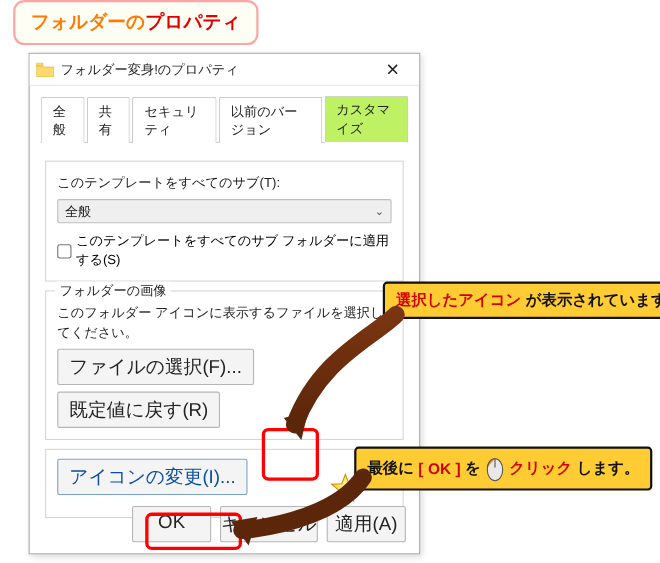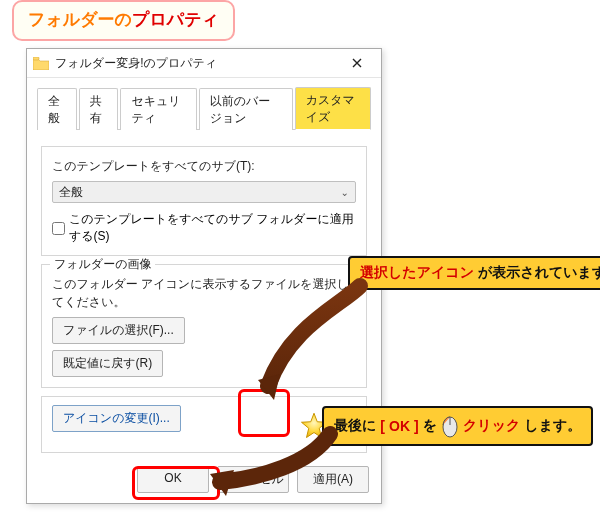--- a/index.html
+++ b/index.html
@@ -69,21 +69,21 @@
     font-size: 12px;
     color: #222;
     background: #fff;
     border: 1px solid #ccc;
     border-bottom: none;
     border-radius: 2px 2px 0 0;
     position: relative;
     top: 1px;
   }
   .tab.active {
-    background: #fde047;
+    background: #bef264;
     border-bottom: 1px solid #fff;
     z-index: 2;
   }
   .tabunderline {
     border-top: 1px solid #ccc;
     margin: 0 10px;
   }
 
   .content {
     padding: 8px 14px 0;
@@ -123,21 +123,21 @@
   .select .chev { font-size: 10px; color: #555; }
 
   .chkrow { margin-top: 8px; display: flex; align-items: center; gap: 4px; font-size: 12px; }
   .chkrow input { margin: 0; }
 
   .btn {
     display: inline-block;
     border: 1px solid #b5b5b5;
     background: #f4f4f4;
     padding: 4px 10px;
-    font-size: 12px;
+    font-size: 17px;
     color: #222;
     border-radius: 2px;
     min-width: 60px;
     text-align: center;
   }
   .btn.blue { color: #0a4ea2; border-color: #7da2c8; }
   .btnrow { display: flex; gap: 6px; }
 
   .staricon {
     position: absolute;

